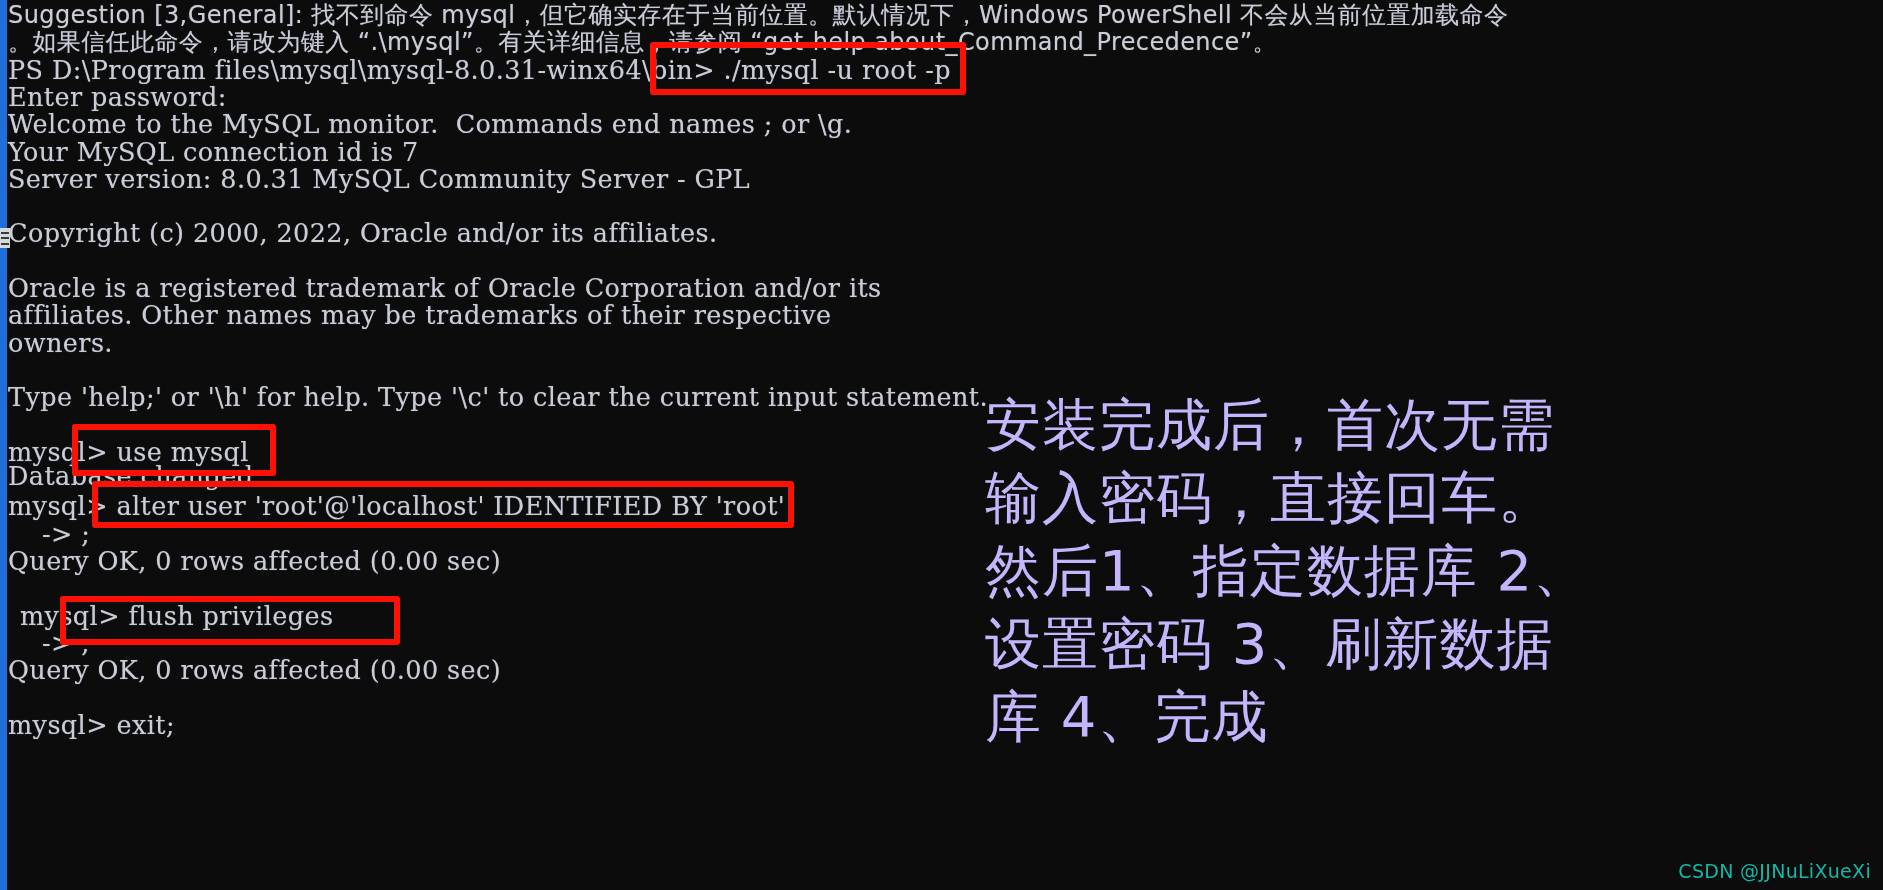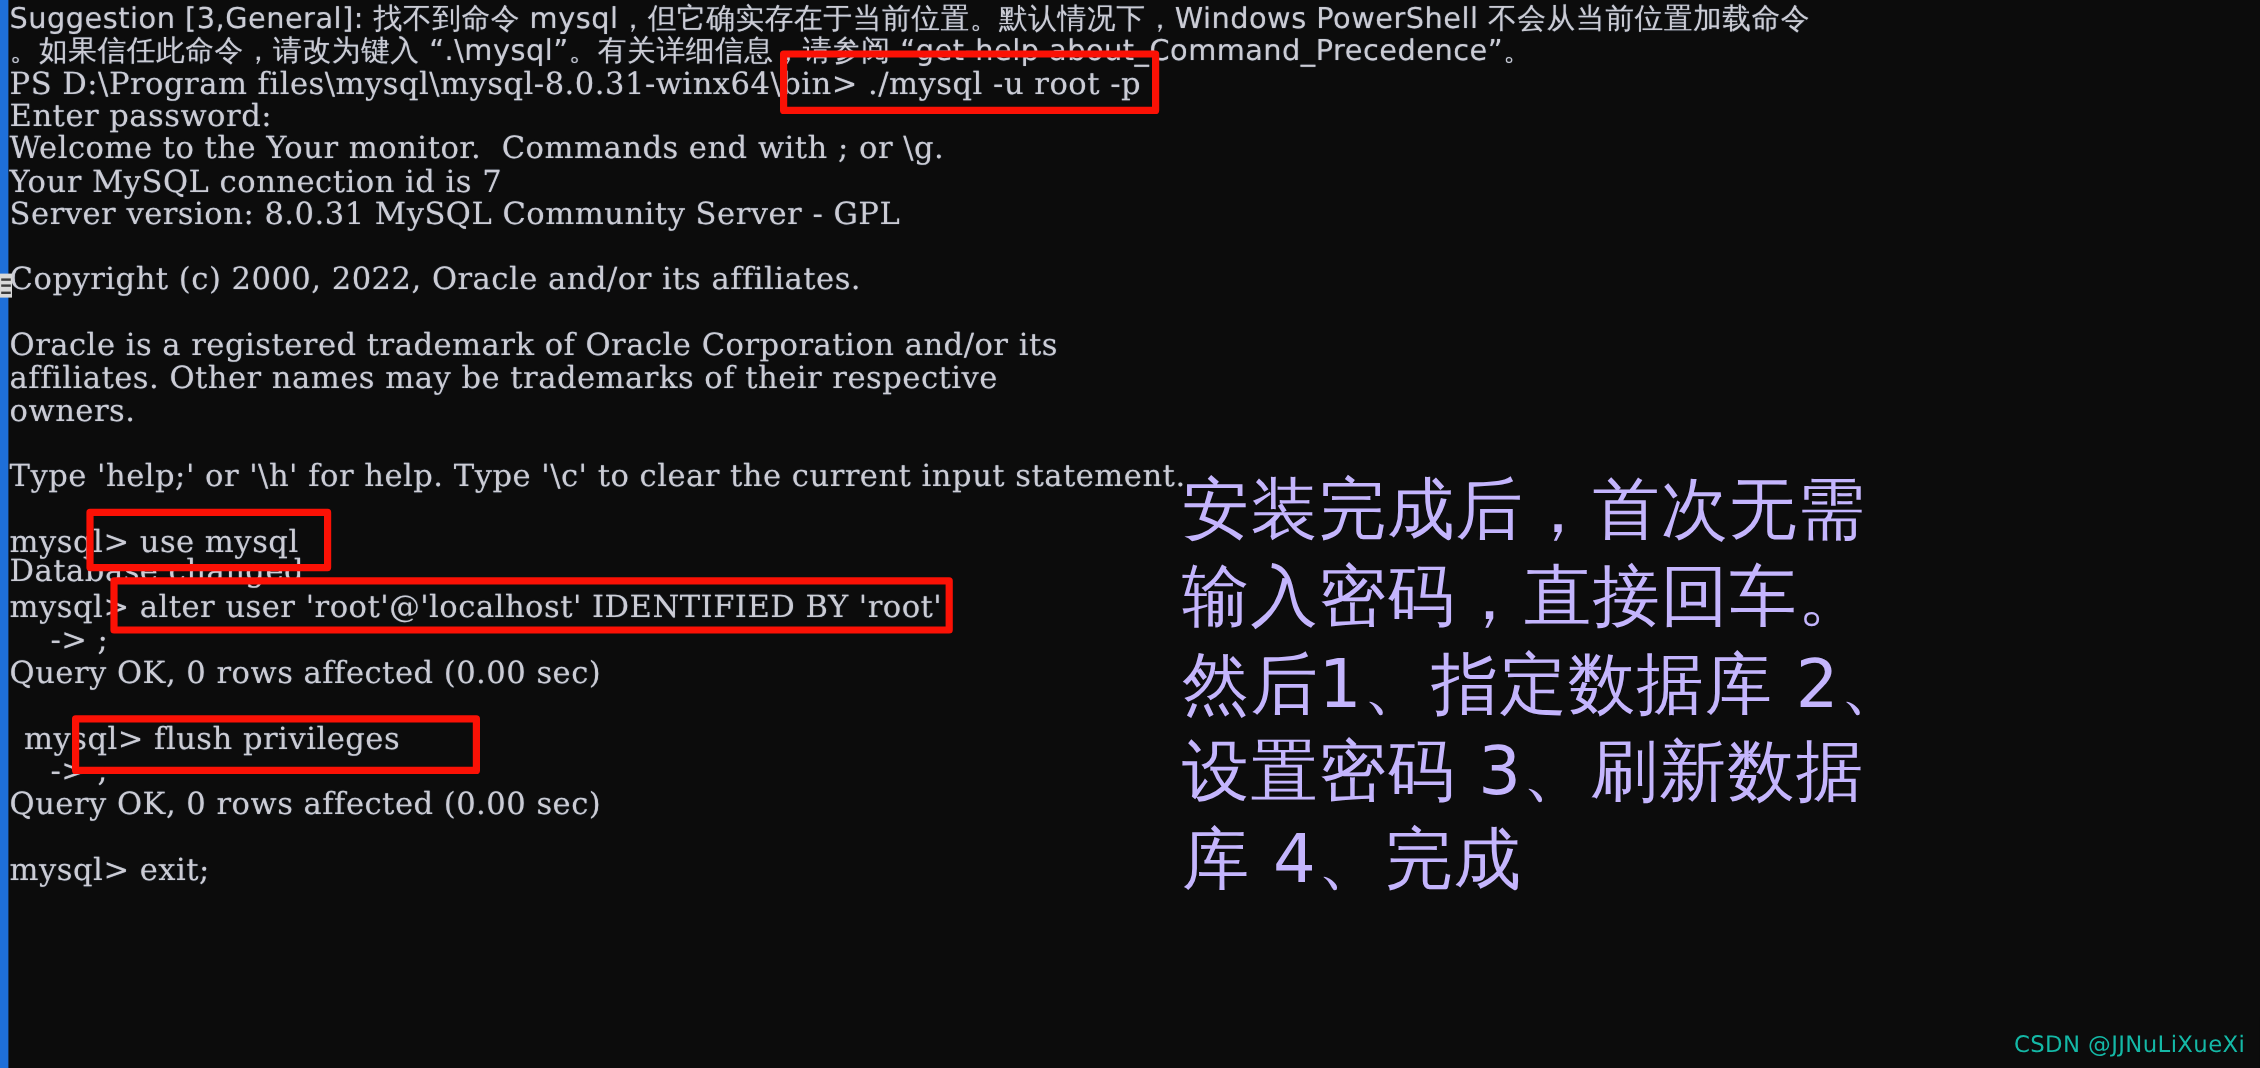--- a/index.html
+++ b/index.html
@@ -114,21 +114,21 @@
   <i></i>
     <i></i>
     <i></i>
 </div>
 
 <div id="terminal">
     <div class="tline cjk" style="top: 2px;">Suggestion [3,General]: 找不到命令 mysql，但它确实存在于当前位置。默认情况下，Windows PowerShell 不会从当前位置加载命令</div>
     <div class="tline cjk" style="top: 29.3px;">。如果信任此命令，请改为键入 “.\mysql”。有关详细信息，请参阅 “get-help about_Command_Precedence”。</div>
     <div class="tline" style="top: 56.6px;">PS D:\Program files\mysql\mysql-8.0.31-winx64\bin&gt; ./mysql -u root -p</div>
     <div class="tline" style="top: 83.9px;">Enter password:</div>
-    <div class="tline" style="top: 111.2px;">Welcome to the Your monitor.  Commands end with ; or \g.</div>
+    <div class="tline" style="top: 111.2px;">Welcome to the MySQL monitor.  Commands end names ; or \g.</div>
     <div class="tline" style="top: 138.5px;">Your MySQL connection id is 7</div>
     <div class="tline" style="top: 165.8px;">Server version: 8.0.31 MySQL Community Server - GPL</div>
     <div class="tline" style="top: 193.1px;"></div>
     <div class="tline" style="top: 220.4px;">Copyright (c) 2000, 2022, Oracle and/or its affiliates.</div>
     <div class="tline" style="top: 247.7px;"></div>
     <div class="tline" style="top: 275px;">Oracle is a registered trademark of Oracle Corporation and/or its</div>
     <div class="tline" style="top: 302.3px;">affiliates. Other names may be trademarks of their respective</div>
     <div class="tline" style="top: 329.6px;">owners.</div>
     <div class="tline" style="top: 356.9px;"></div>
     <div class="tline" style="top: 384.2px;">Type 'help;' or '\h' for help. Type '\c' to clear the current input statement.</div>

